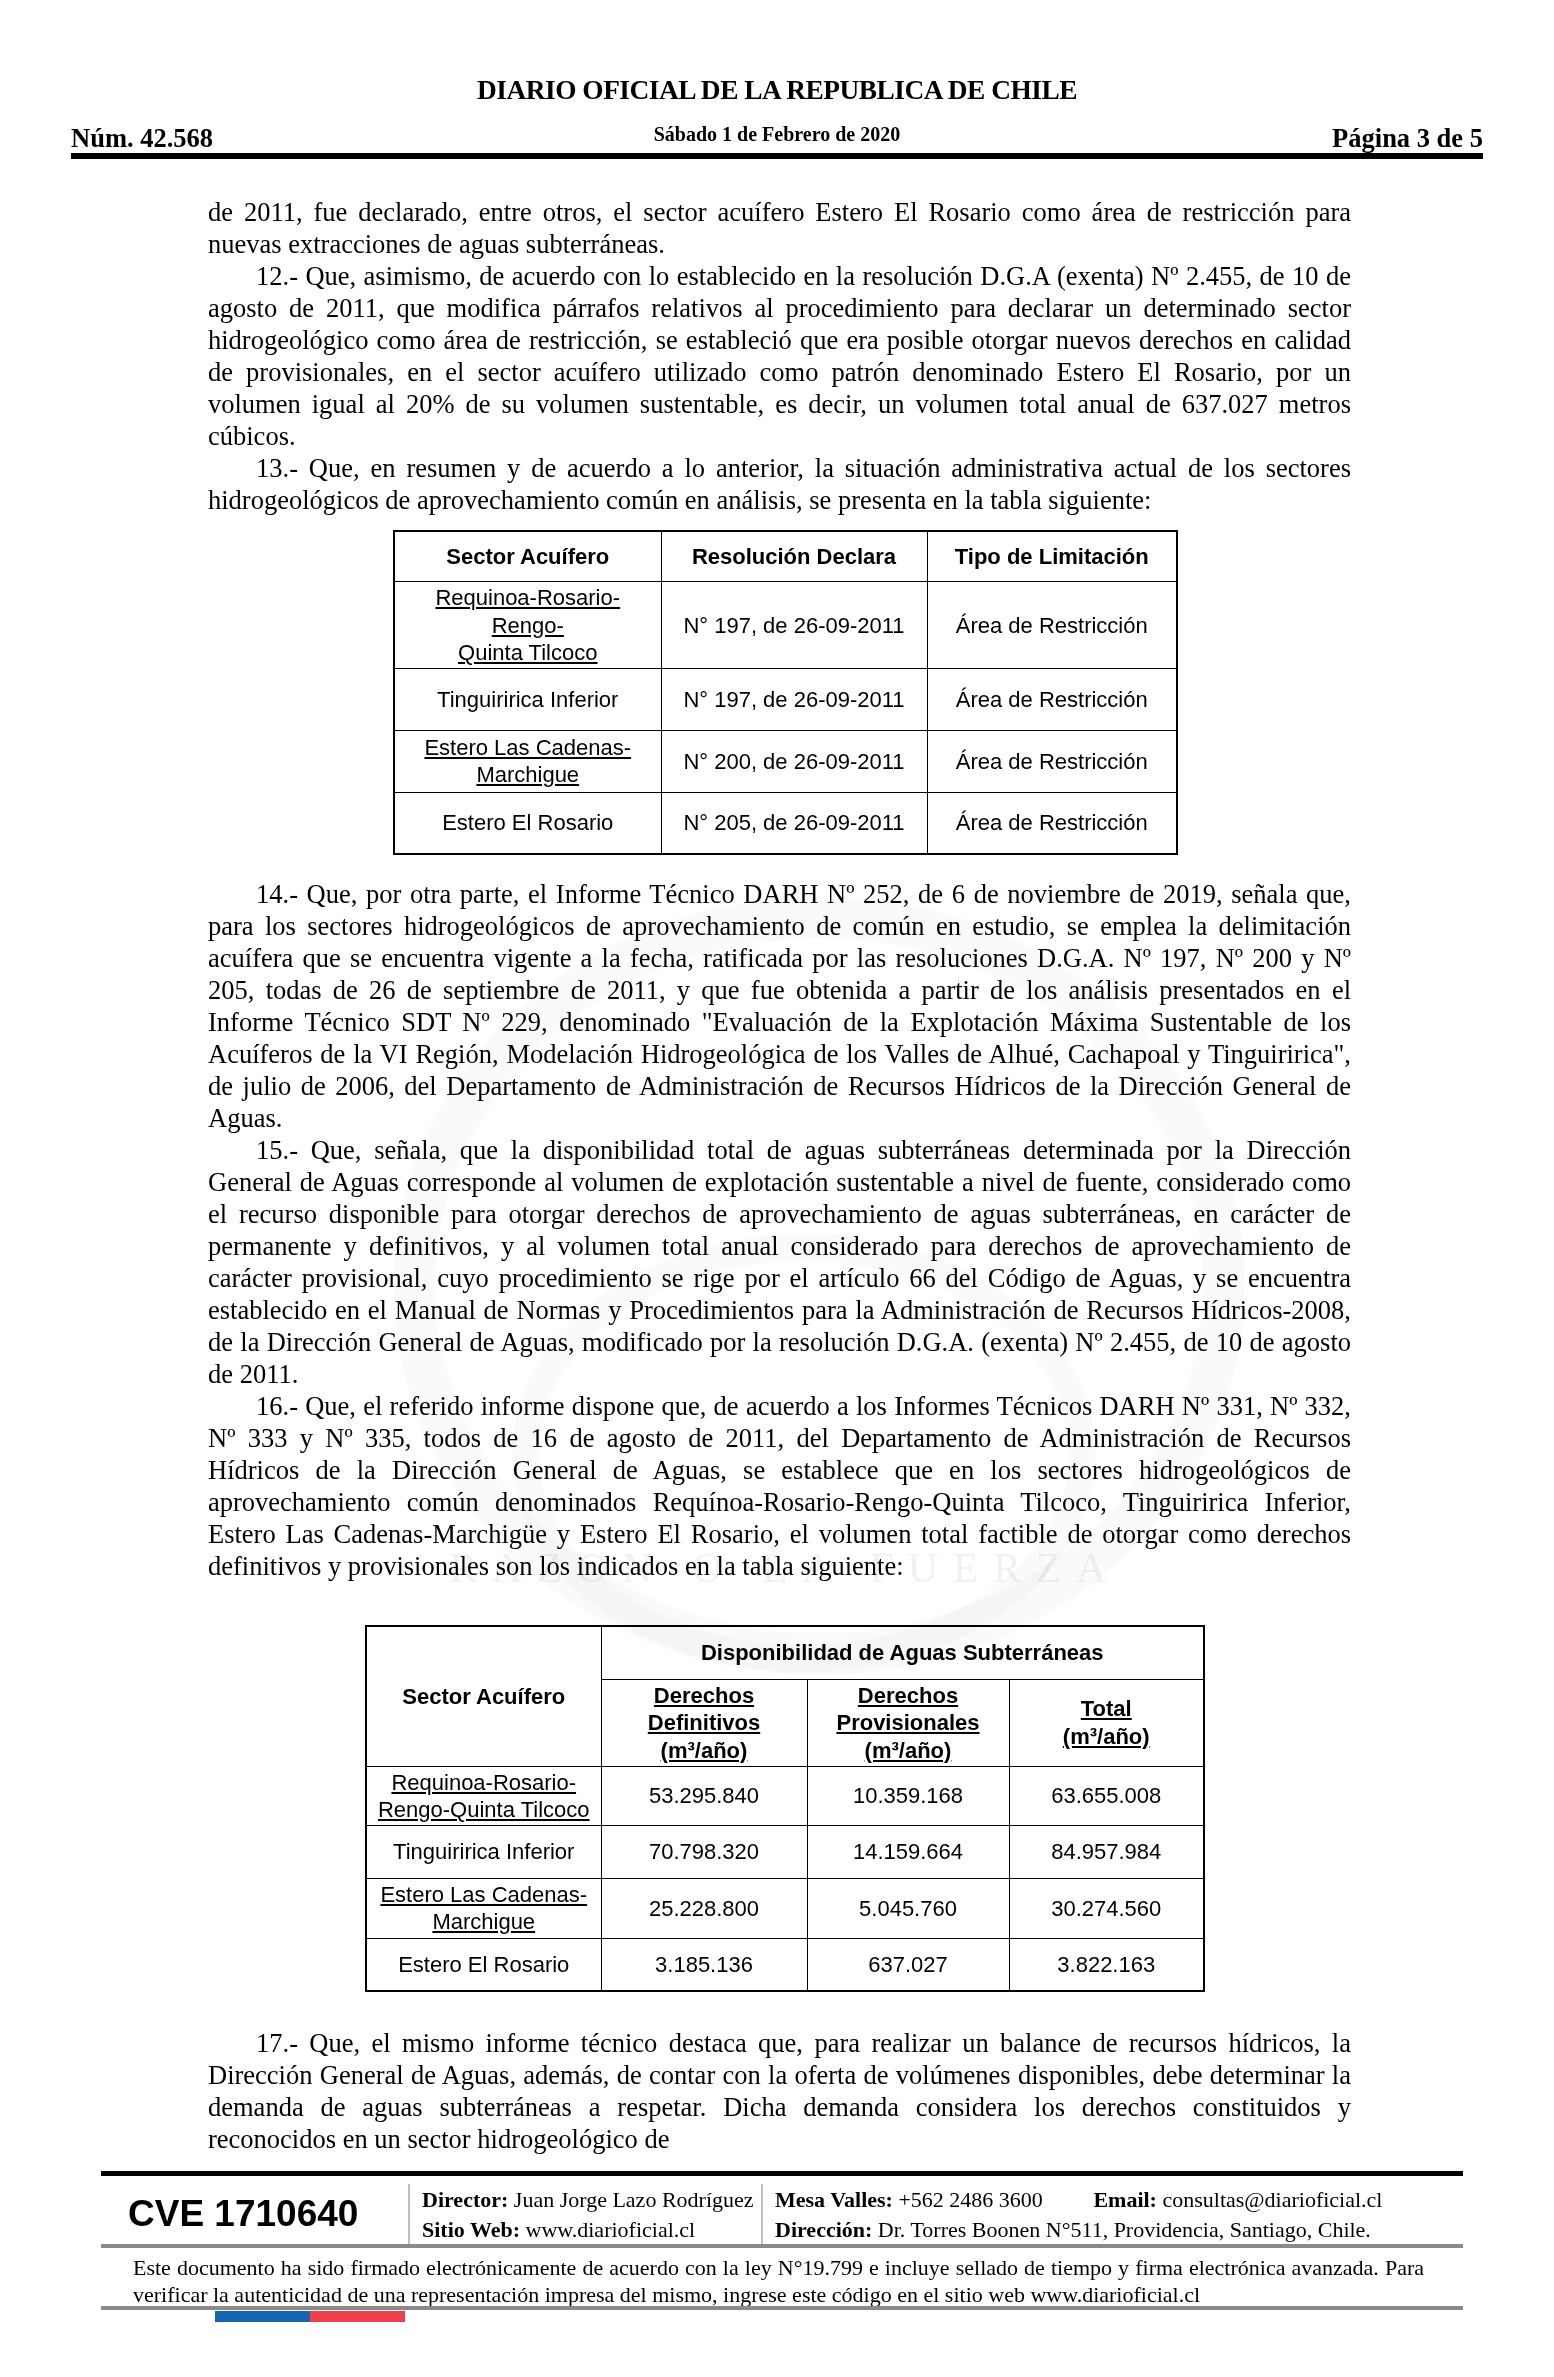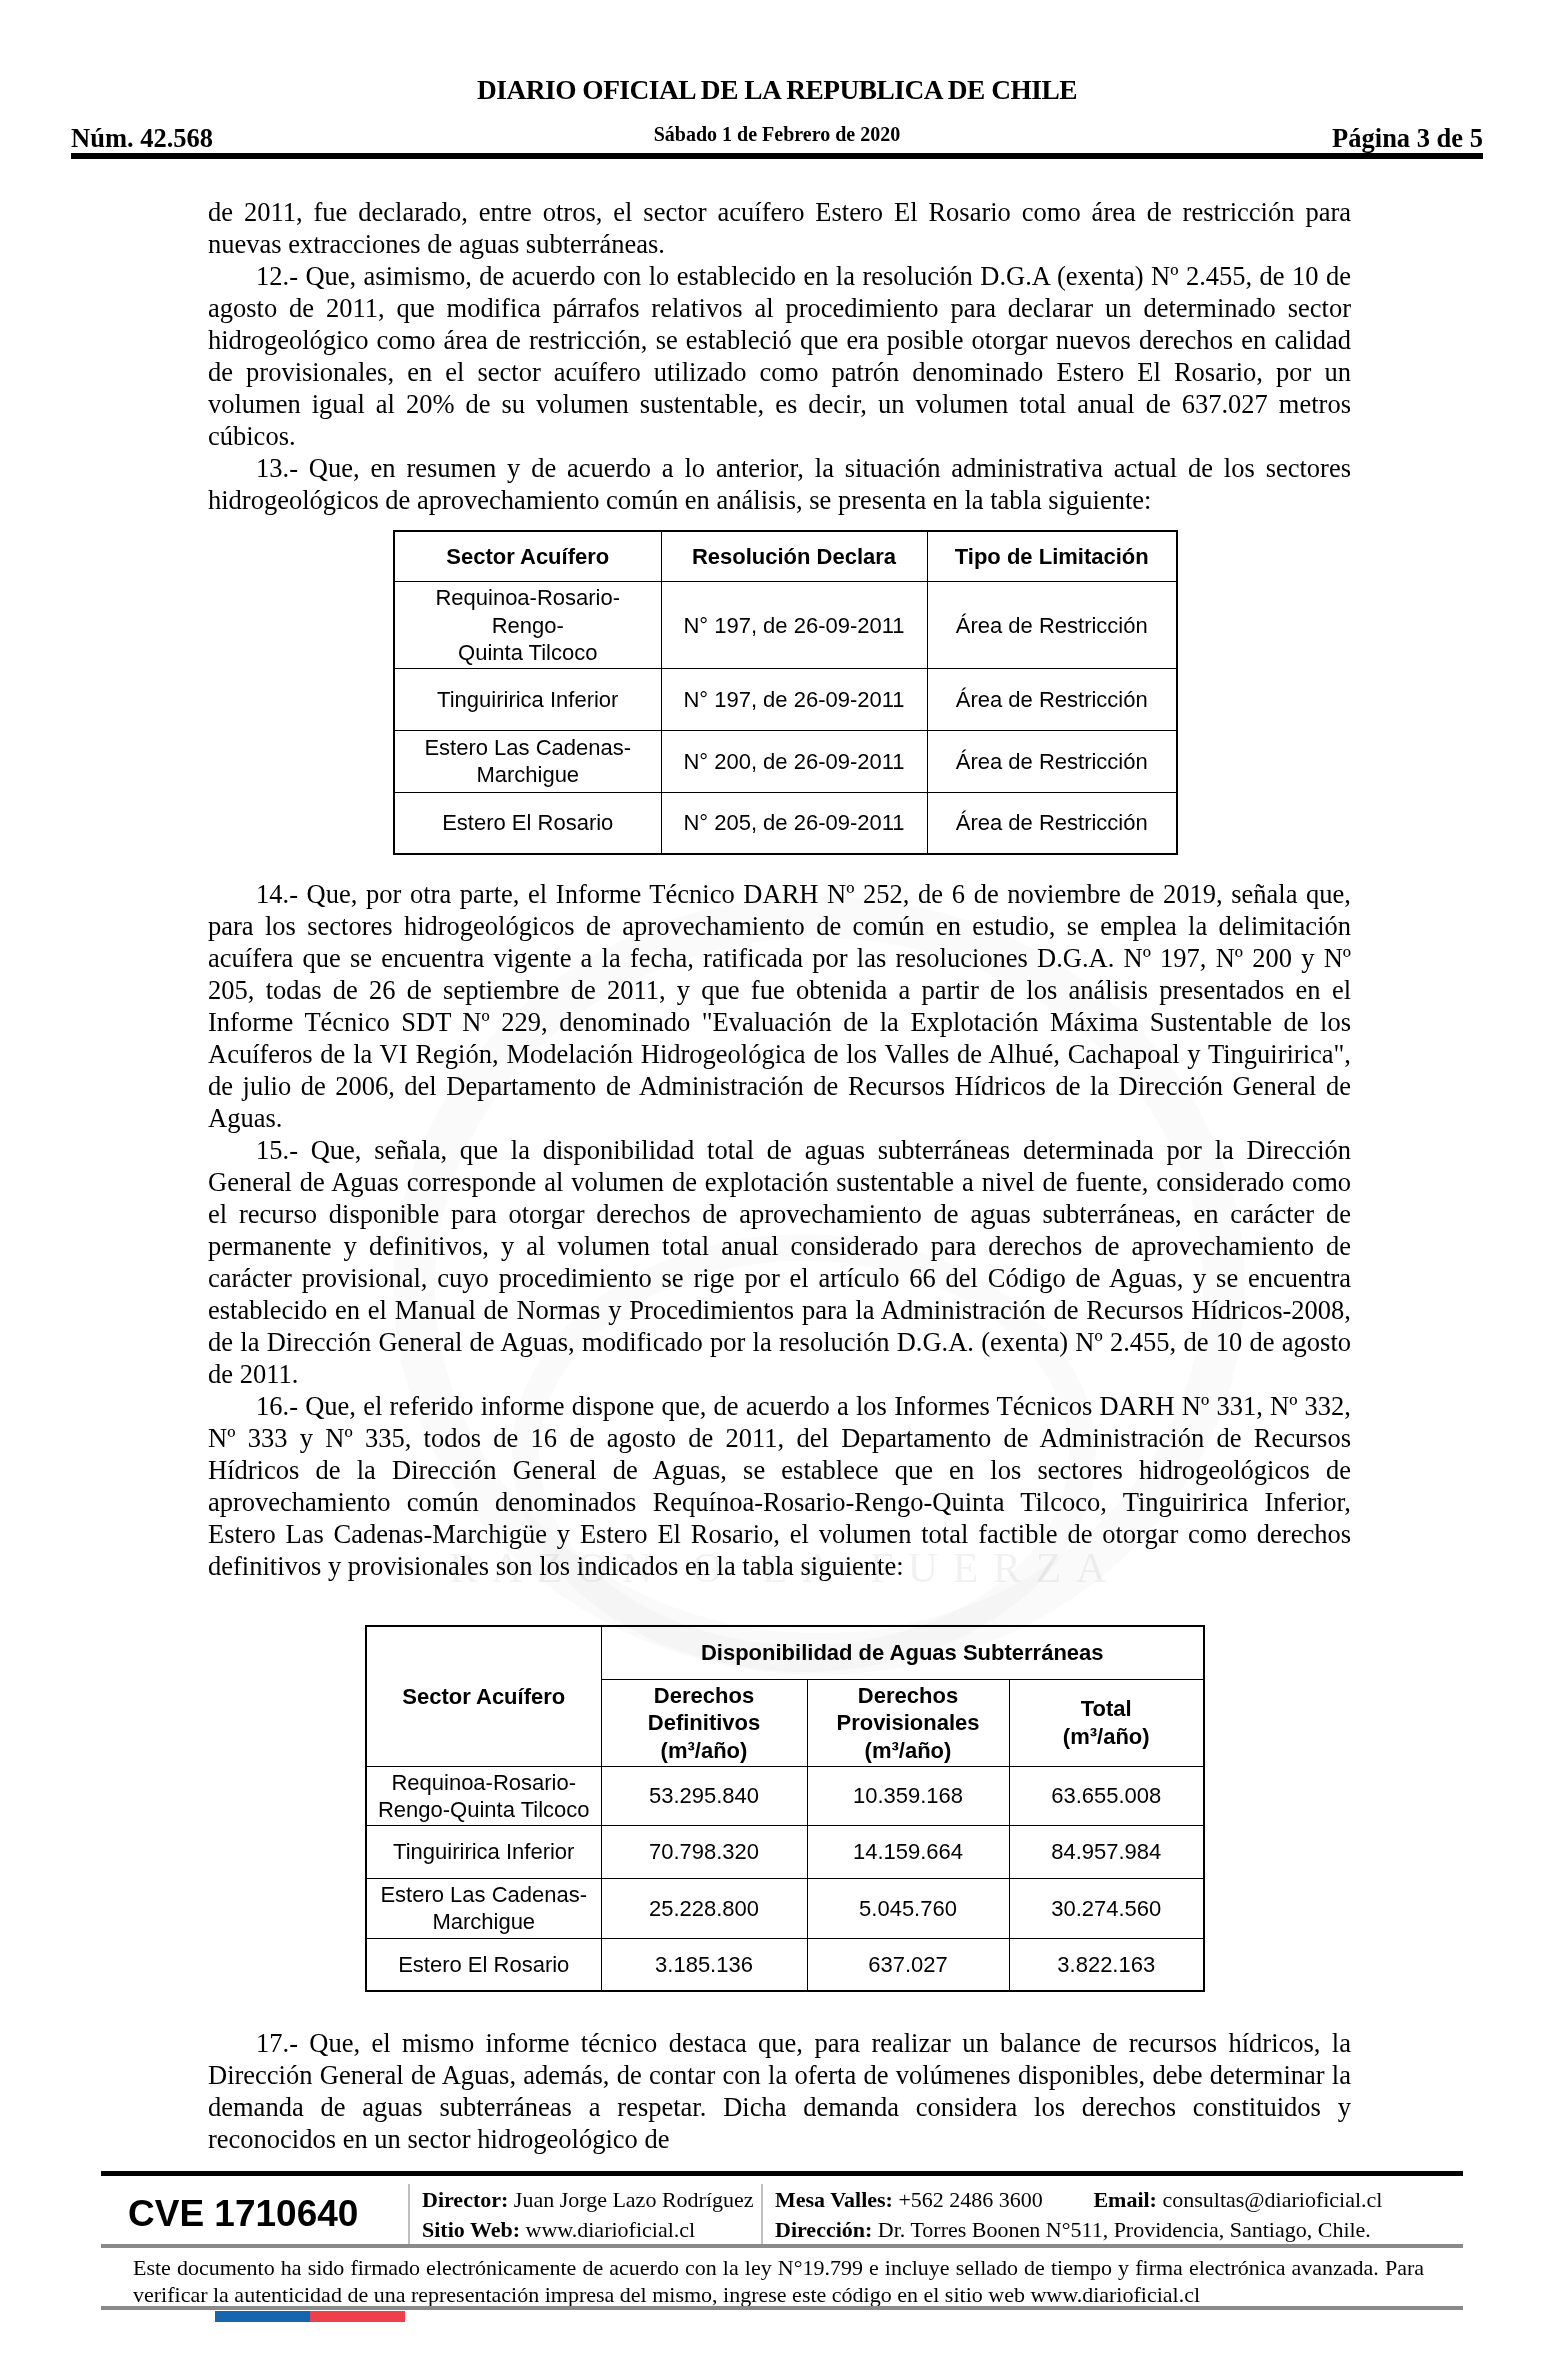--- a/index.html
+++ b/index.html
@@ -25,21 +25,21 @@
   
   .content{position:absolute;top:196px;left:208px;width:1143px;
            font-size:26.5px;line-height:32px;text-align:justify;}
   .para{margin:0;text-indent:48px;}
   .para.noindent{text-indent:0;}
 
   
   table.tbl{border-collapse:collapse;font-family:"Liberation Sans",sans-serif;
             color:#000;border:2.7px solid #000;line-height:1.25;}
   .tbl th,.tbl td{border:1.8px solid #000;text-align:center;vertical-align:middle;padding:1.8px 9.1px;}
-  .ml{white-space:pre-line;}
+  .ml{white-space:pre-line;text-decoration:underline;}
   .t1{margin:13.7px 0 23px 185px;width:783px;font-size:22px;table-layout:fixed;}
   .t1 th{height:46px;}
   .t1 td{height:57px;font-weight:normal;}
   .t2{margin:43px 0 35px 157px;width:838px;font-size:22px;table-layout:fixed;}
   .t2 .group-h{height:48px;}
   .t2 .sub-h{height:71px;}
   .t2 td{height:48px;}
 
   
   .f-rule-black{position:absolute;top:2171px;left:101px;width:1362px;height:4.6px;background:#000;}

